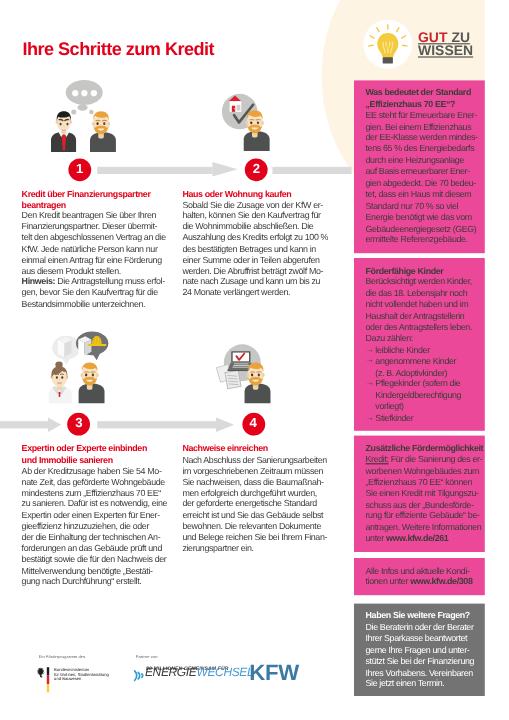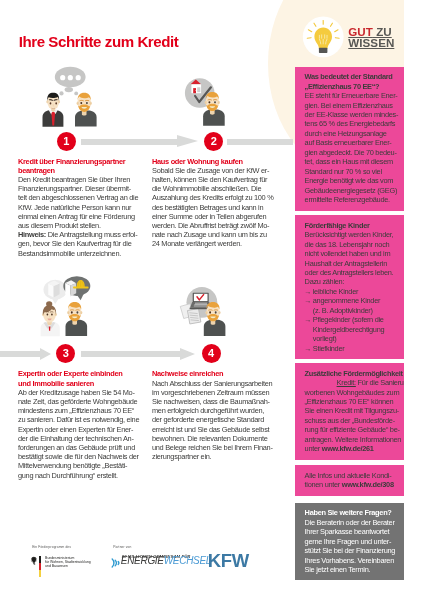--- a/index.html
+++ b/index.html
@@ -27,21 +27,21 @@
   .arrow .tip{position:absolute;top:-3.2px;width:0;height:0;
               border-top:6.3px solid transparent;border-bottom:6.3px solid transparent;
               border-left:10px solid #d9dad9;}
 
   .card{position:absolute;left:295px;width:110px;background:#ec4899;box-sizing:border-box;
         padding:5.6px 5px 6px 9.6px;}
   .card.red{background:#737373;color:#fff;}
   .cln{font-size:7.4px;line-height:9.45px;letter-spacing:-0.3px;white-space:nowrap;}
   .cln.hd{font-weight:bold;}
   .cln b{font-weight:bold;}
-  .cln u{margin-left:32px;}
+  .cln u{}
   .bul{position:relative;padding-left:8.2px;}
   .bularr{position:absolute;left:0;top:0.1px;font-size:7.0px;line-height:9.45px;letter-spacing:0;}
 
   .logo{position:absolute;left:301.8px;top:12px;width:110px;height:52px;}
   .logotxt{position:absolute;left:46.5px;top:14.8px;font-weight:bold;font-size:11.6px;
              line-height:10.7px;color:#585855;letter-spacing:0.05px;white-space:nowrap;text-decoration:underline;}
   .logotxt .r{color:#c8262c;}
 
   .vnote{position:absolute;left:412.3px;top:576.2px;
          font-size:3.8px;color:#e396a1;letter-spacing:0.08px;
@@ -281,20 +281,21 @@
     <div class="ln">24 Monate verlängert werden.</div>
   </div>
   <div class="col" style="left:18px;top:369.4px">
     <div class="ln hd">Expertin oder Experte einbinden</div>
     <div class="ln hd">und Immobilie sanieren</div>
     <div class="ln">Ab der Kreditzusage haben Sie 54 Mo-</div>
     <div class="ln">nate Zeit, das geförderte Wohngebäude</div>
     <div class="ln">mindestens zum „Effizienzhaus 70 EE“</div>
     <div class="ln">zu sanieren. Dafür ist es notwendig, eine</div>
     <div class="ln">Expertin oder einen Experten für Ener-</div>
+    <div class="ln">gieeffizienz hinzuzuziehen, die oder</div>
     <div class="ln">der die Einhaltung der technischen An-</div>
     <div class="ln">forderungen an das Gebäude prüft und</div>
     <div class="ln">bestätigt sowie die für den Nachweis der</div>
     <div class="ln">Mittelverwendung benötigte „Bestäti-</div>
     <div class="ln">gung nach Durchführung“ erstellt.</div>
   </div>
   <div class="col" style="left:152px;top:369.4px">
     <div class="ln hd">Nachweise einreichen</div>
     <div class="ln">Nach Abschluss der Sanierungsarbeiten</div>
     <div class="ln">im vorgeschriebenen Zeitraum müssen</div>

